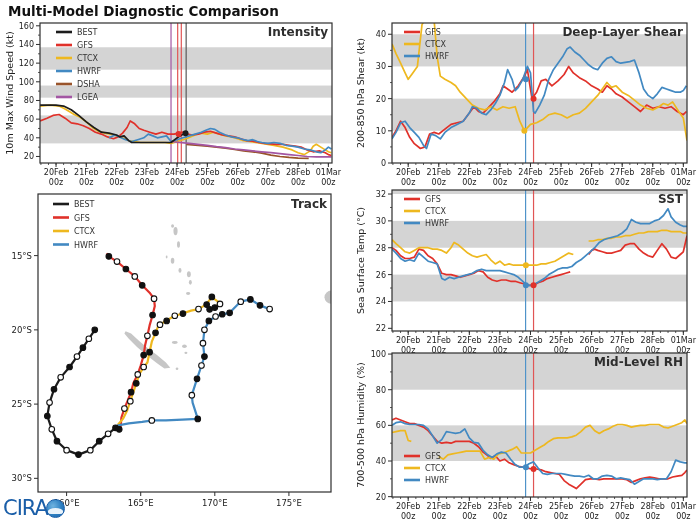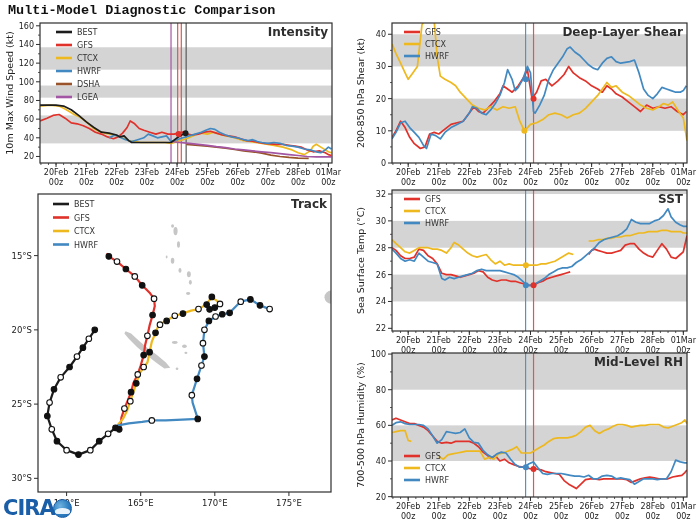--- a/index.html
+++ b/index.html
@@ -1,23 +1,23 @@
 <!DOCTYPE html>
 <html><head>
 <meta charset="utf-8">
 <style>
   html,body{margin:0;padding:0;background:#fff;}
   #canvas{position:relative;width:700px;height:525px;background:#ffffff;overflow:hidden;
           font-family:"DejaVu Sans","Liberation Sans",sans-serif;}
-  .hdr{position:absolute;top:3px;font-size:13.5px;font-weight:bold;color:#111;font-family:Liberation Mono, monospace;}
+  .hdr{position:absolute;top:3px;font-size:13.5px;font-weight:bold;color:#111;}
   #main-title{left:8px;}
   #storm-title{right:8px;}
   #chart-svg{position:absolute;left:0;top:0;}
   #cira-logo{position:absolute;left:3px;top:496px;display:flex;align-items:center;}
-  #cira-text{font-size:21px;font-weight:bold;color:#1a5ea8;letter-spacing:-1px;
+  #cira-text{font-size:21px;font-weight:normal;color:#1a5ea8;letter-spacing:-1px;
              text-shadow:0 0 1px #fff;}
   #cira-globe{width:17px;height:17px;border-radius:50%;margin-left:-2px;
               background:radial-gradient(circle at 35% 35%, #6fb3e0 0%, #2d7fc1 55%, #1a5ea8 100%);
               position:relative;overflow:hidden;border:1px solid #1a5ea8;}
   #cira-globe:after{content:"";position:absolute;left:1px;right:1px;bottom:3px;height:6px;
               background:#e8f2fa;border-radius:50% 50% 20% 20%;}
 </style>
 </head>
 <body>
 

